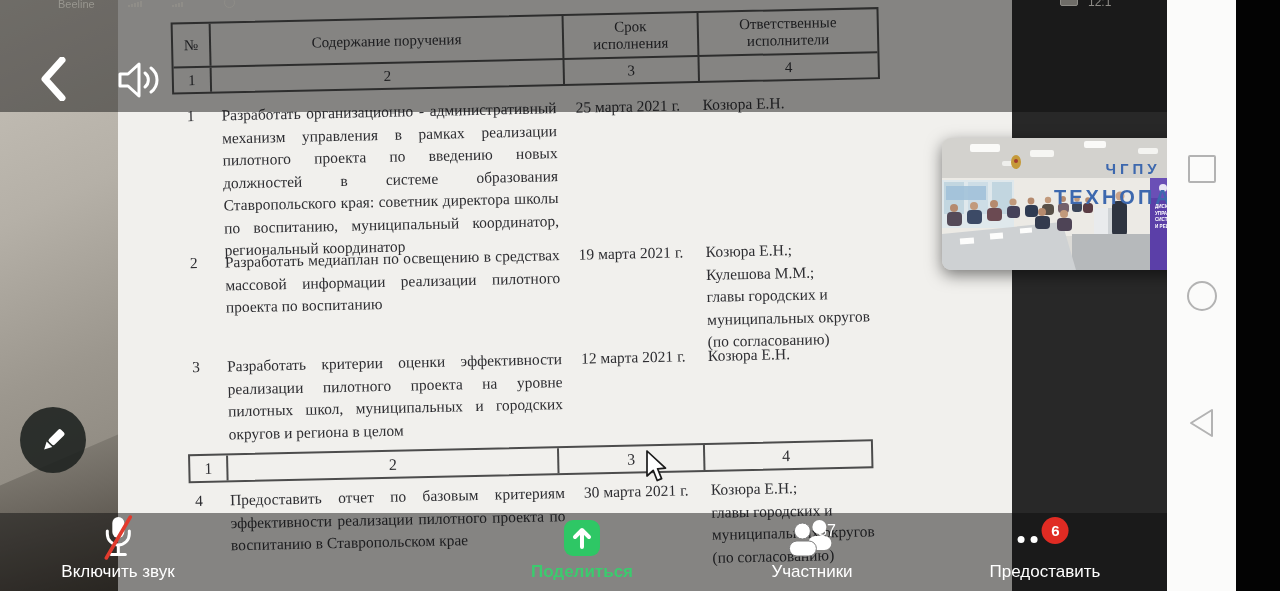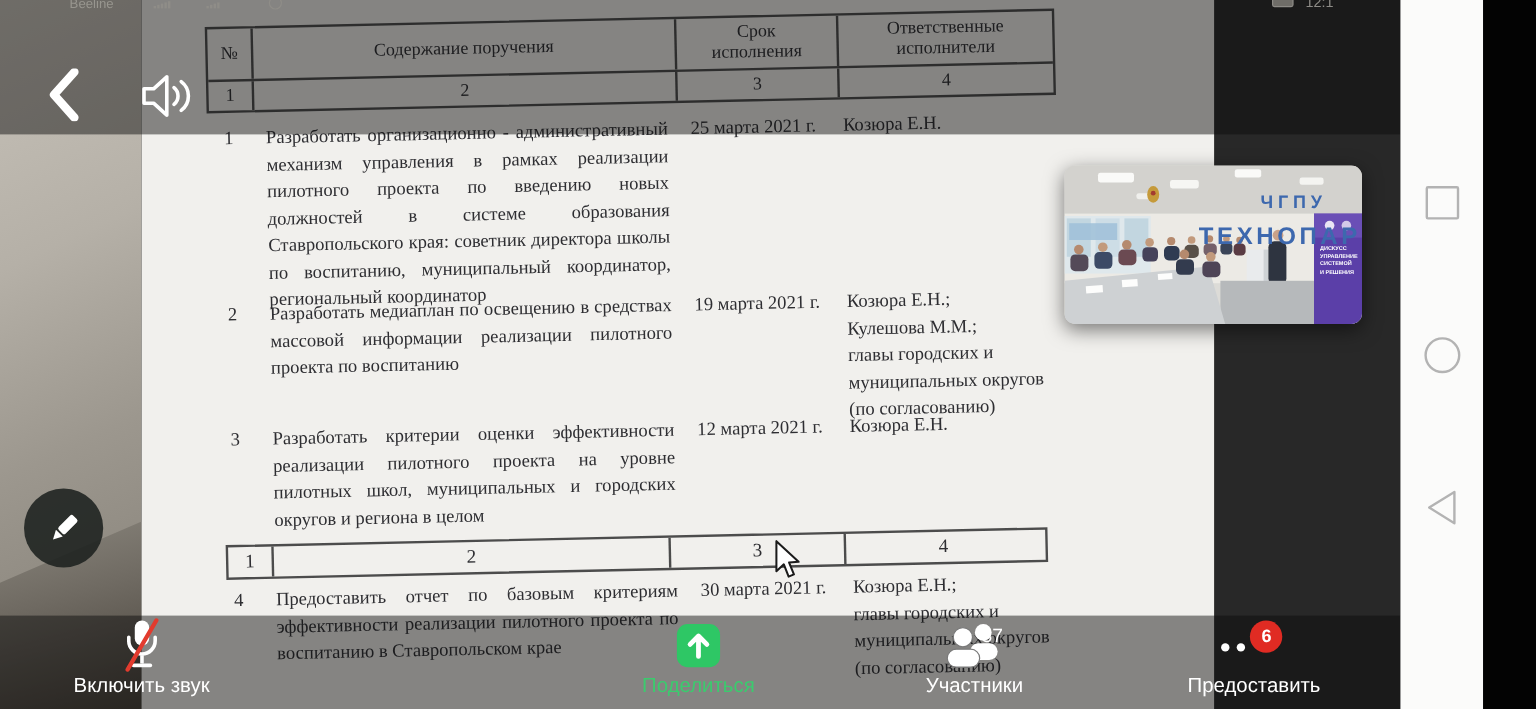--- a/index.html
+++ b/index.html
@@ -33,21 +33,21 @@
   .body-row .bn{text-align:center;}
   .body-row .bc{text-align:justify;padding:0 5px 0 13px;}
   .body-row .bd{padding-left:14px;white-space:nowrap;}
   .body-row .br{padding-left:6px;white-space:pre-line;}
   .tbl-repeat{left:66px;top:446px;width:681px;display:grid;grid-template-columns:36px 331px 146px 164px;
     border:2px solid #4c4c4c;height:25px;font-size:16px;}
   .tbl-repeat .rc{border-left:2px solid #4c4c4c;display:flex;align-items:center;justify-content:center;}
   .tbl-repeat .rc:first-child{border-left:none;}
 
   
-  .thumb{left:887px;top:138px;width:248px;height:132px;border-radius:9px;overflow:hidden;
+  .thumb{left:942px;top:138px;width:248px;height:132px;border-radius:9px;overflow:hidden;
     box-shadow:0 5px 16px rgba(0,0,0,.5);background:#dcdbd7;}
   .thumb .sign-top{position:absolute;left:147px;top:22px;width:88px;text-align:center;
     color:#3d68ae;font-weight:bold;font-size:15px;letter-spacing:4px;}
   .thumb .sign-bottom{position:absolute;left:112px;top:48px;width:130px;color:#3d68ae;
     font-weight:bold;font-size:20px;letter-spacing:3px;white-space:nowrap;}
   .thumb .banner-text{position:absolute;left:209px;top:66px;width:38px;color:#fff;
     font-size:4.6px;line-height:6.5px;text-align:left;padding-left:4px;white-space:pre-line;font-weight:bold;}
 
   
   .top-overlay{left:0;top:0;width:1167px;height:112px;background:rgba(10,10,10,.47);}
@@ -278,21 +278,21 @@
           <path d="M4 16 v3 a11 11 0 0 0 22 0 v-3" stroke="#fff" stroke-width="3" fill="none" stroke-linecap="round"></path>
           <line x1="15" y1="31" x2="15" y2="38" stroke="#fff" stroke-width="3"></line>
           <line x1="8" y1="39.5" x2="22" y2="39.5" stroke="#fff" stroke-width="3" stroke-linecap="round"></line>
           <line x1="3" y1="43" x2="27" y2="2" stroke="#e23b2e" stroke-width="3.5" stroke-linecap="round"></line>
         </svg>
       </div>
       <div class="lbl">Включить звук</div>
     </div>
 
 
-    <div class="tool" style="left:582px;">
+    <div class="tool" style="left:582px;font-weight:bold;">
       <div class="ic">
         <div class="share-box">
           <svg width="22" height="24" viewBox="0 0 22 24">
             <path d="M11 21 V5 M4 11 l7 -7 7 7" stroke="#fff" stroke-width="4" fill="none" stroke-linecap="round" stroke-linejoin="round"></path>
           </svg>
         </div>
       </div>
       <div class="lbl lbl-green">Поделиться</div>
     </div>
 

